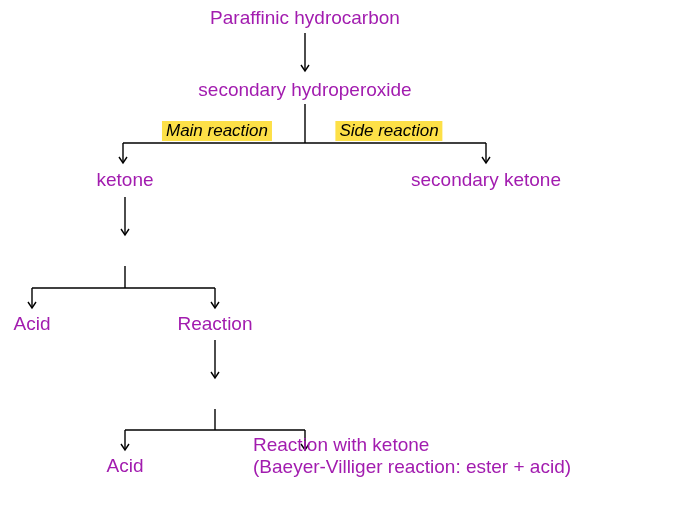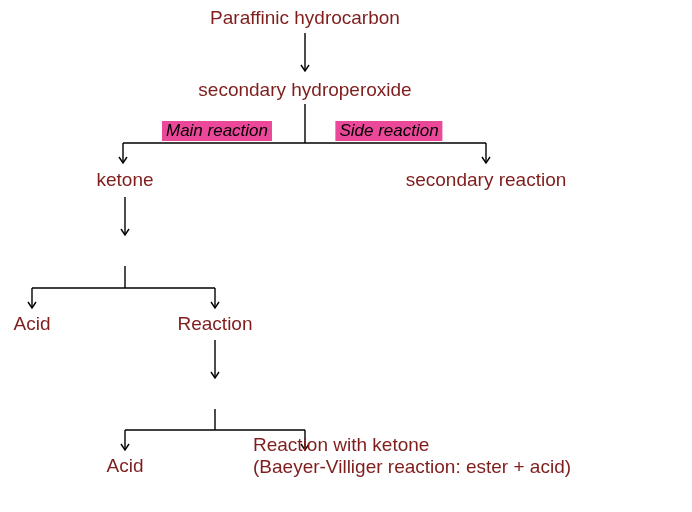--- a/index.html
+++ b/index.html
@@ -21,33 +21,33 @@
     left: 0;
     top: 0;
     width: 692px;
     height: 512px;
   }
   .node {
     position: absolute;
     font-size: 19px;
     line-height: 22px;
     white-space: nowrap;
-    color: #7f1d1d;
+    color: #a21caf;
   }
   .node.centered {
     transform: translateX(-50%);
   }
   .branch-label {
     position: absolute;
     font-size: 17px;
     line-height: 20px;
     font-style: italic;
     white-space: nowrap;
     transform: translateX(-50%);
-    background: #ec4899;
+    background: #fde047;
     padding: 0 4px;
   }
 </style>
 </head>
 <body>
 
 <div class="canvas">
 
   <svg class="connectors" width="692" height="512" viewBox="0 0 692 512" xmlns="http://www.w3.org/2000/svg">
     <defs>
@@ -83,21 +83,21 @@
   <div class="node centered" style="left:305px; top:7px;">Paraffinic hydrocarbon</div>
 
   <div class="node centered" style="left:305px; top:79px;">secondary hydroperoxide</div>
 
   <div class="branch-label" style="left:217px; top:121px;">Main reaction</div>
 
   <div class="branch-label" style="left:389px; top:121px;text-align:right;">Side reaction</div>
 
   <div class="node centered" style="left:125px; top:169px;">ketone</div>
 
-  <div class="node centered" style="left:486px; top:169px;">secondary reaction</div>
+  <div class="node centered" style="left:486px; top:169px;">secondary ketone</div>
 
 
   <div class="node centered" style="left:32px; top:313px;">Acid</div>
 
   <div class="node centered" style="left:215px; top:313px;">Reaction</div>
 
 
   <div class="node centered" style="left:125px; top:455px;">Acid</div>
 
   <div class="node" style="left:253px; top:434px;">

